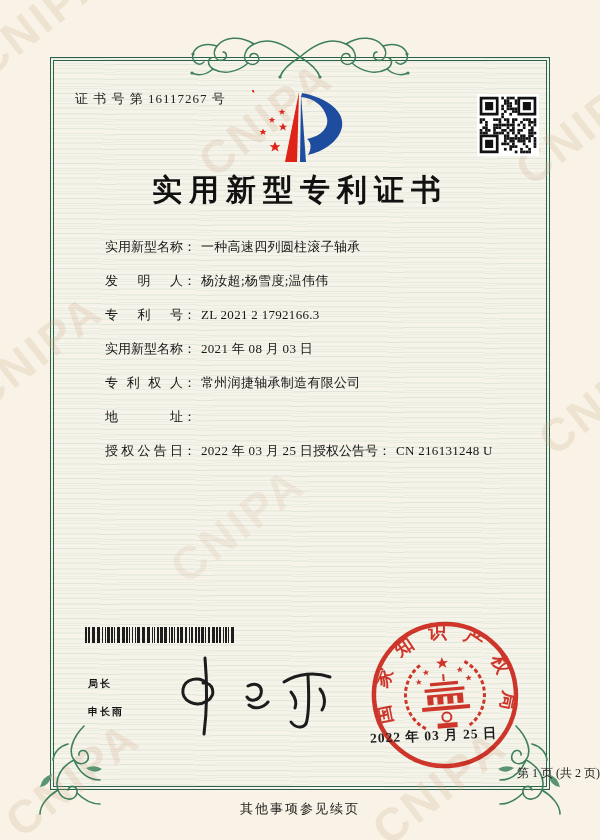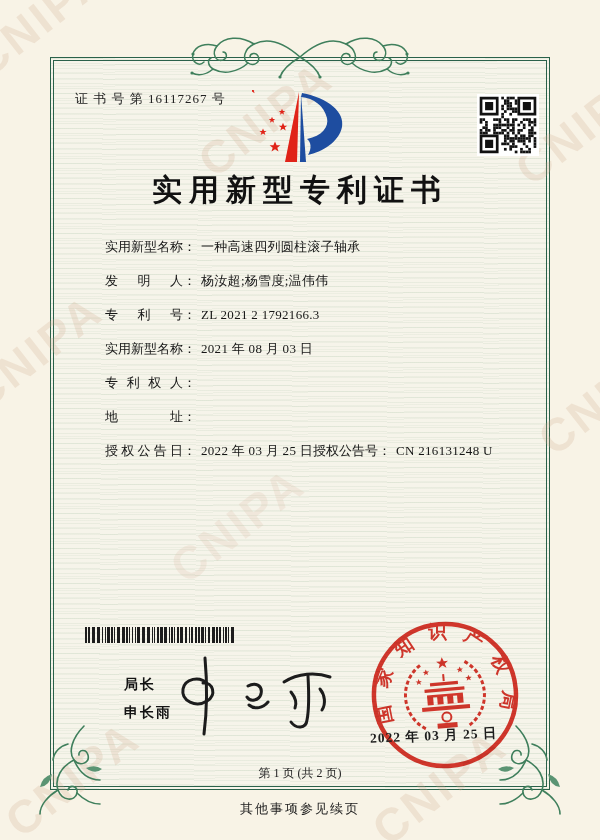--- a/index.html
+++ b/index.html
@@ -46,31 +46,31 @@
   .paras{left:85px;top:481px;width:432px;font-size:13px;line-height:21px;color:#222;text-align:justify;}
   .paras p{margin:0;text-indent:2em;}
 
   .barcode{left:85px;top:627px;width:153px;height:16px;font-size:0;}
   .barcode i{display:inline-block;height:100%;background:#1d1d1d;}
   .barcode s{display:inline-block;height:100%;}
 
   .officer{
     left:88px;top:670px;
     font-family:"Liberation Sans","DejaVu Sans",sans-serif;
-    font-weight:700;font-size:14px;line-height:28px;letter-spacing:2px;color:#141414;margin-left:36px;
+    font-weight:700;font-size:10px;line-height:28px;letter-spacing:2px;color:#141414;
   }
   .signature{left:168px;top:652px;z-index:5;}
 
   .seal{left:368px;top:618px;width:155px;height:155px;z-index:6;transform:rotate(-5deg);mix-blend-mode:multiply;}
   .seal-date{
     left:370px;top:727px;z-index:7;
     font-weight:700;font-size:13.5px;letter-spacing:1px;color:#1d1d1d;
     transform:rotate(-2.5deg);white-space:nowrap;
   }
-  .page-info{left:0;top:765px;width:600px;text-align:center;font-size:12px;color:#222;}
+  .page-info{left:0;top:765px;width:600px;text-align:right;font-size:12px;color:#222;}
   .footer-note{left:0;top:800px;width:600px;text-align:center;font-size:13px;color:#222;letter-spacing:2px;}
 </style>
 </head>
 <body>
 
 <span class="wm" style="left:-38px;top:-8px">CNIPA</span>
 <span class="wm" style="left:188px;top:92px">CNIPA</span>
 <span class="wm" style="left:505px;top:100px">CNIPA</span>
 <span class="wm" style="left:-42px;top:325px">CNIPA</span>
 <span class="wm" style="left:528px;top:370px">CNIPA</span>
@@ -310,20 +310,21 @@
     <span class="fvalue">ZL 2021 2 1792166.3</span>
   </div>
   <div class="frow">
     <span class="flabel">实用新型名称</span>
       <span class="fcolon">：</span>
     <span class="fvalue">2021 年 08 月 03 日</span>
   </div>
   <div class="frow">
     <span class="flabel">专利权人</span>
       <span class="fcolon">：</span>
+    <span class="fvalue">常州润捷轴承制造有限公司</span>
   </div>
   <div class="frow">
     <span class="flabel">地址</span>
       <span class="fcolon">：</span>
   </div>
   <div class="frow">
     <span class="flabel">授权公告日</span>
       <span class="fcolon">：</span>
     <span class="fvalue">2022 年 03 月 25 日</span>
     <span class="fpair2"><span>授权公告号</span><span>：</span></span>

